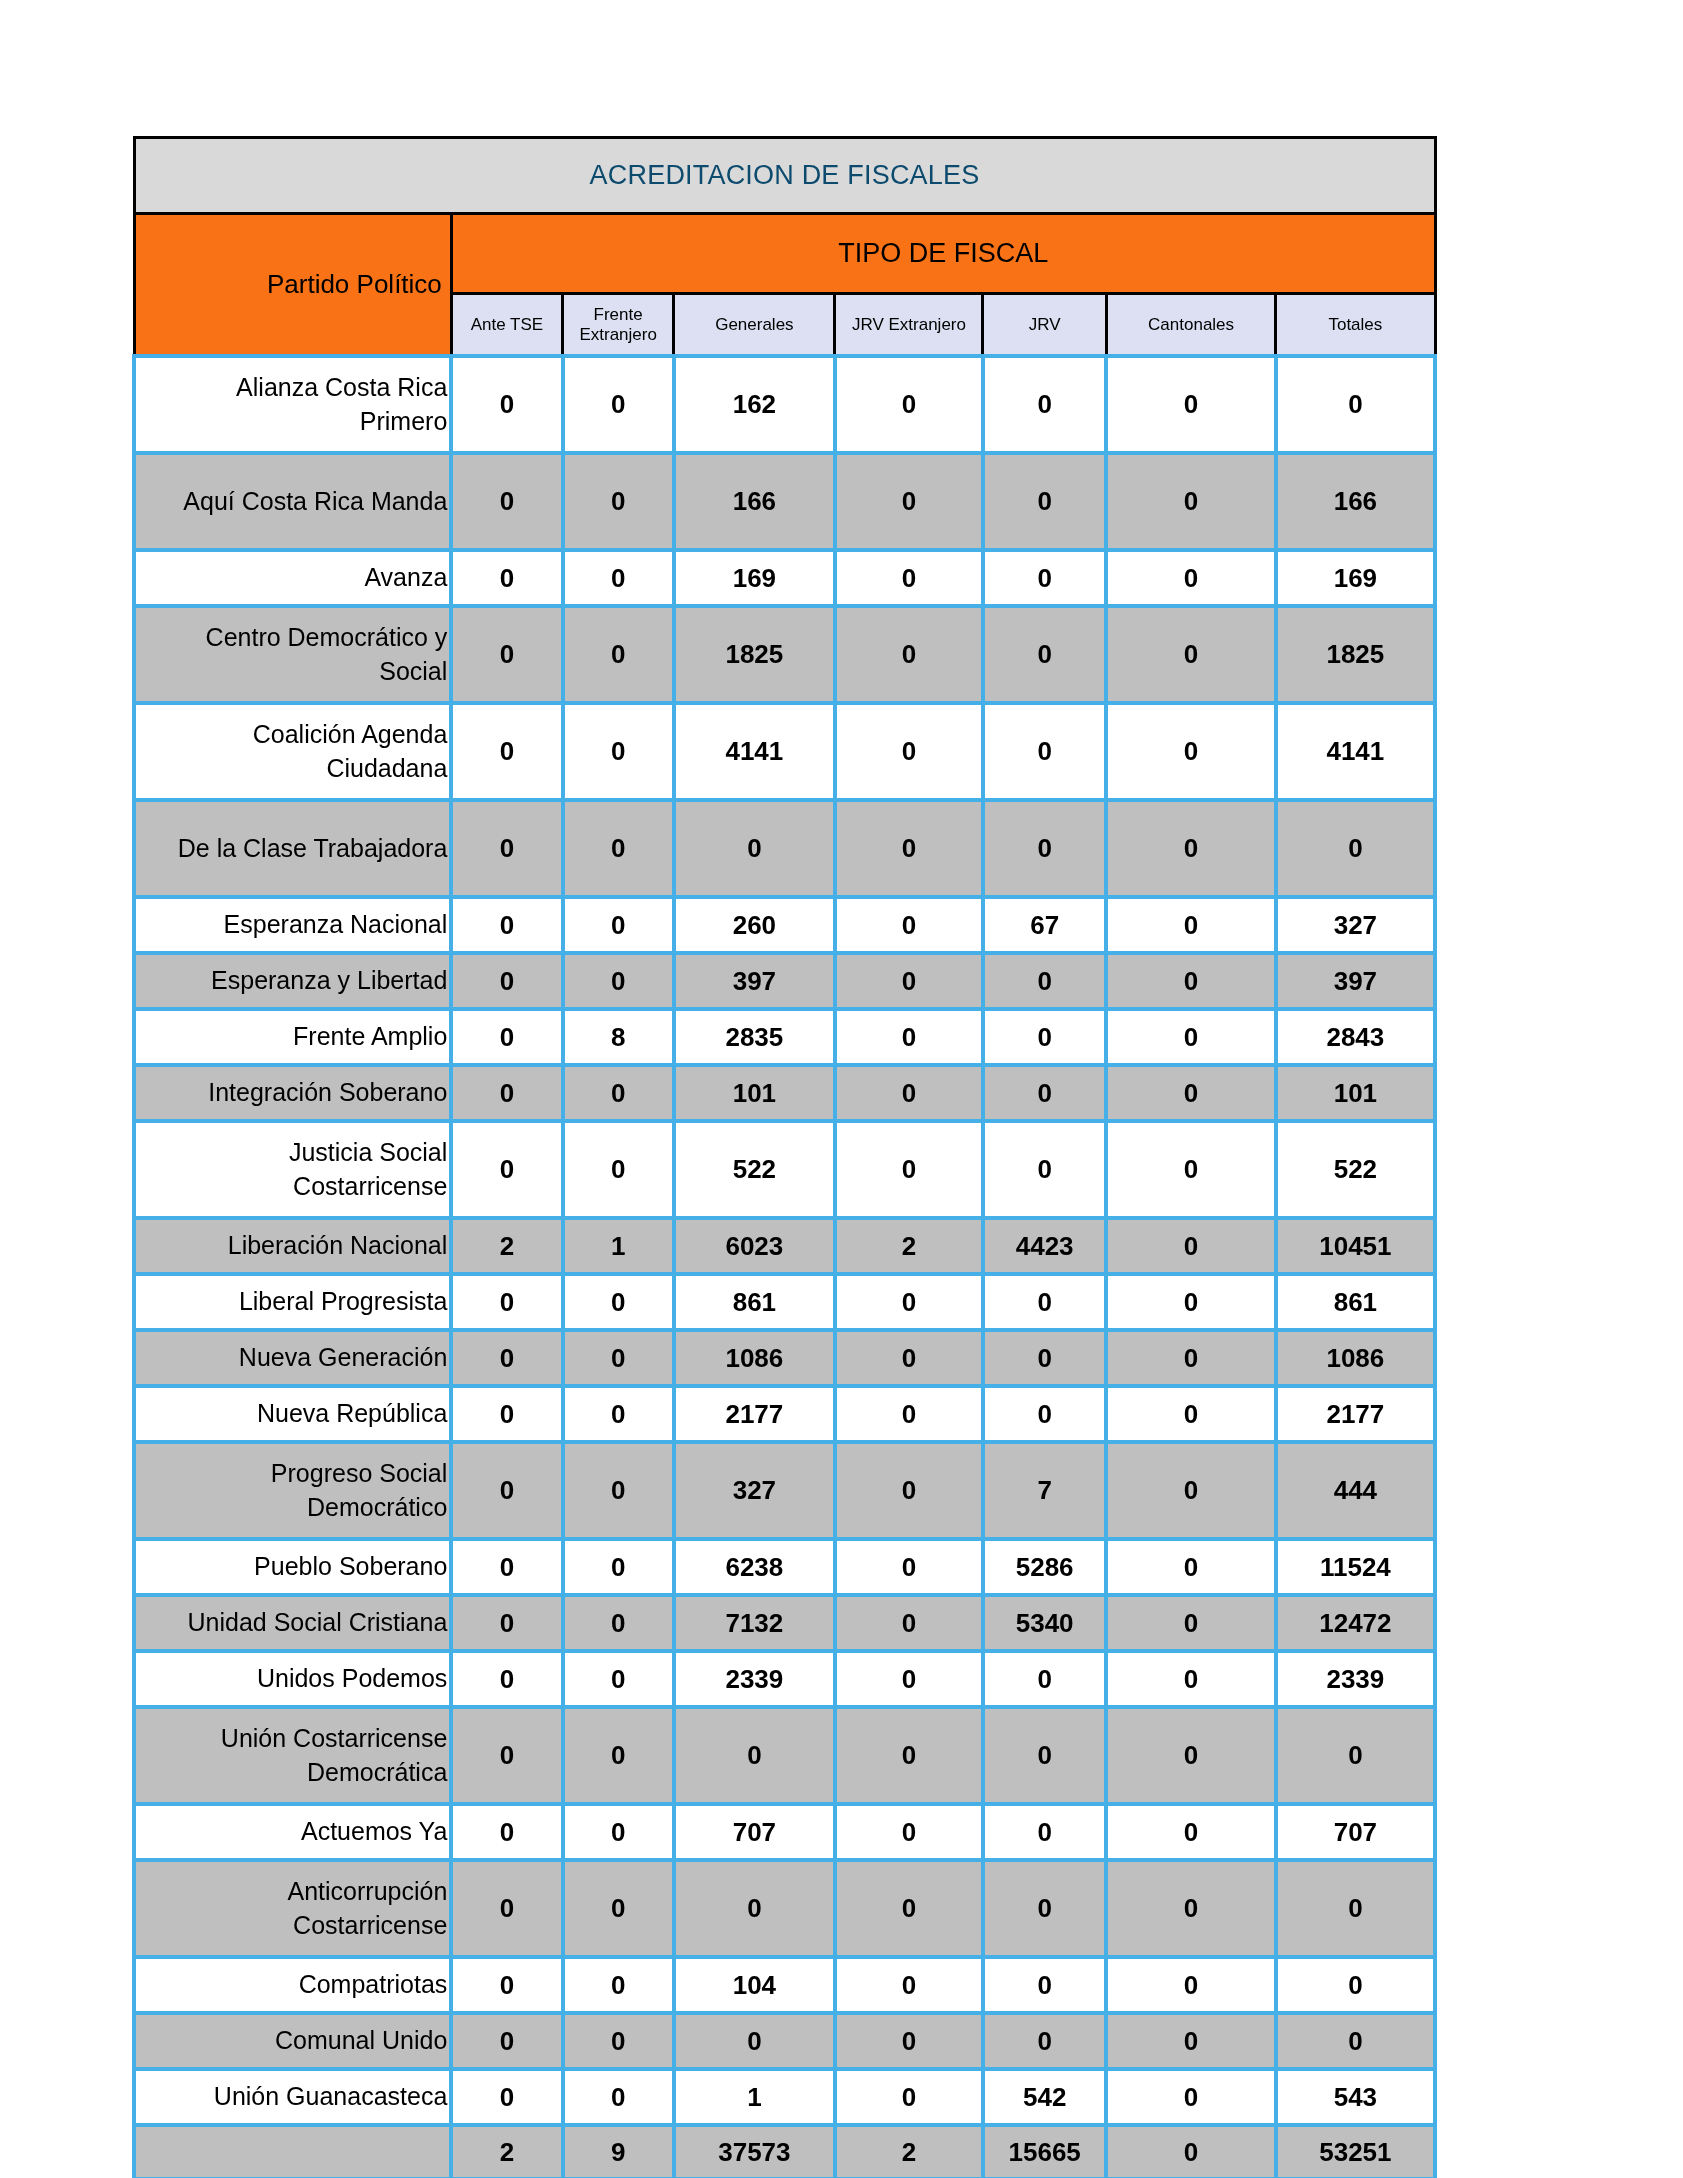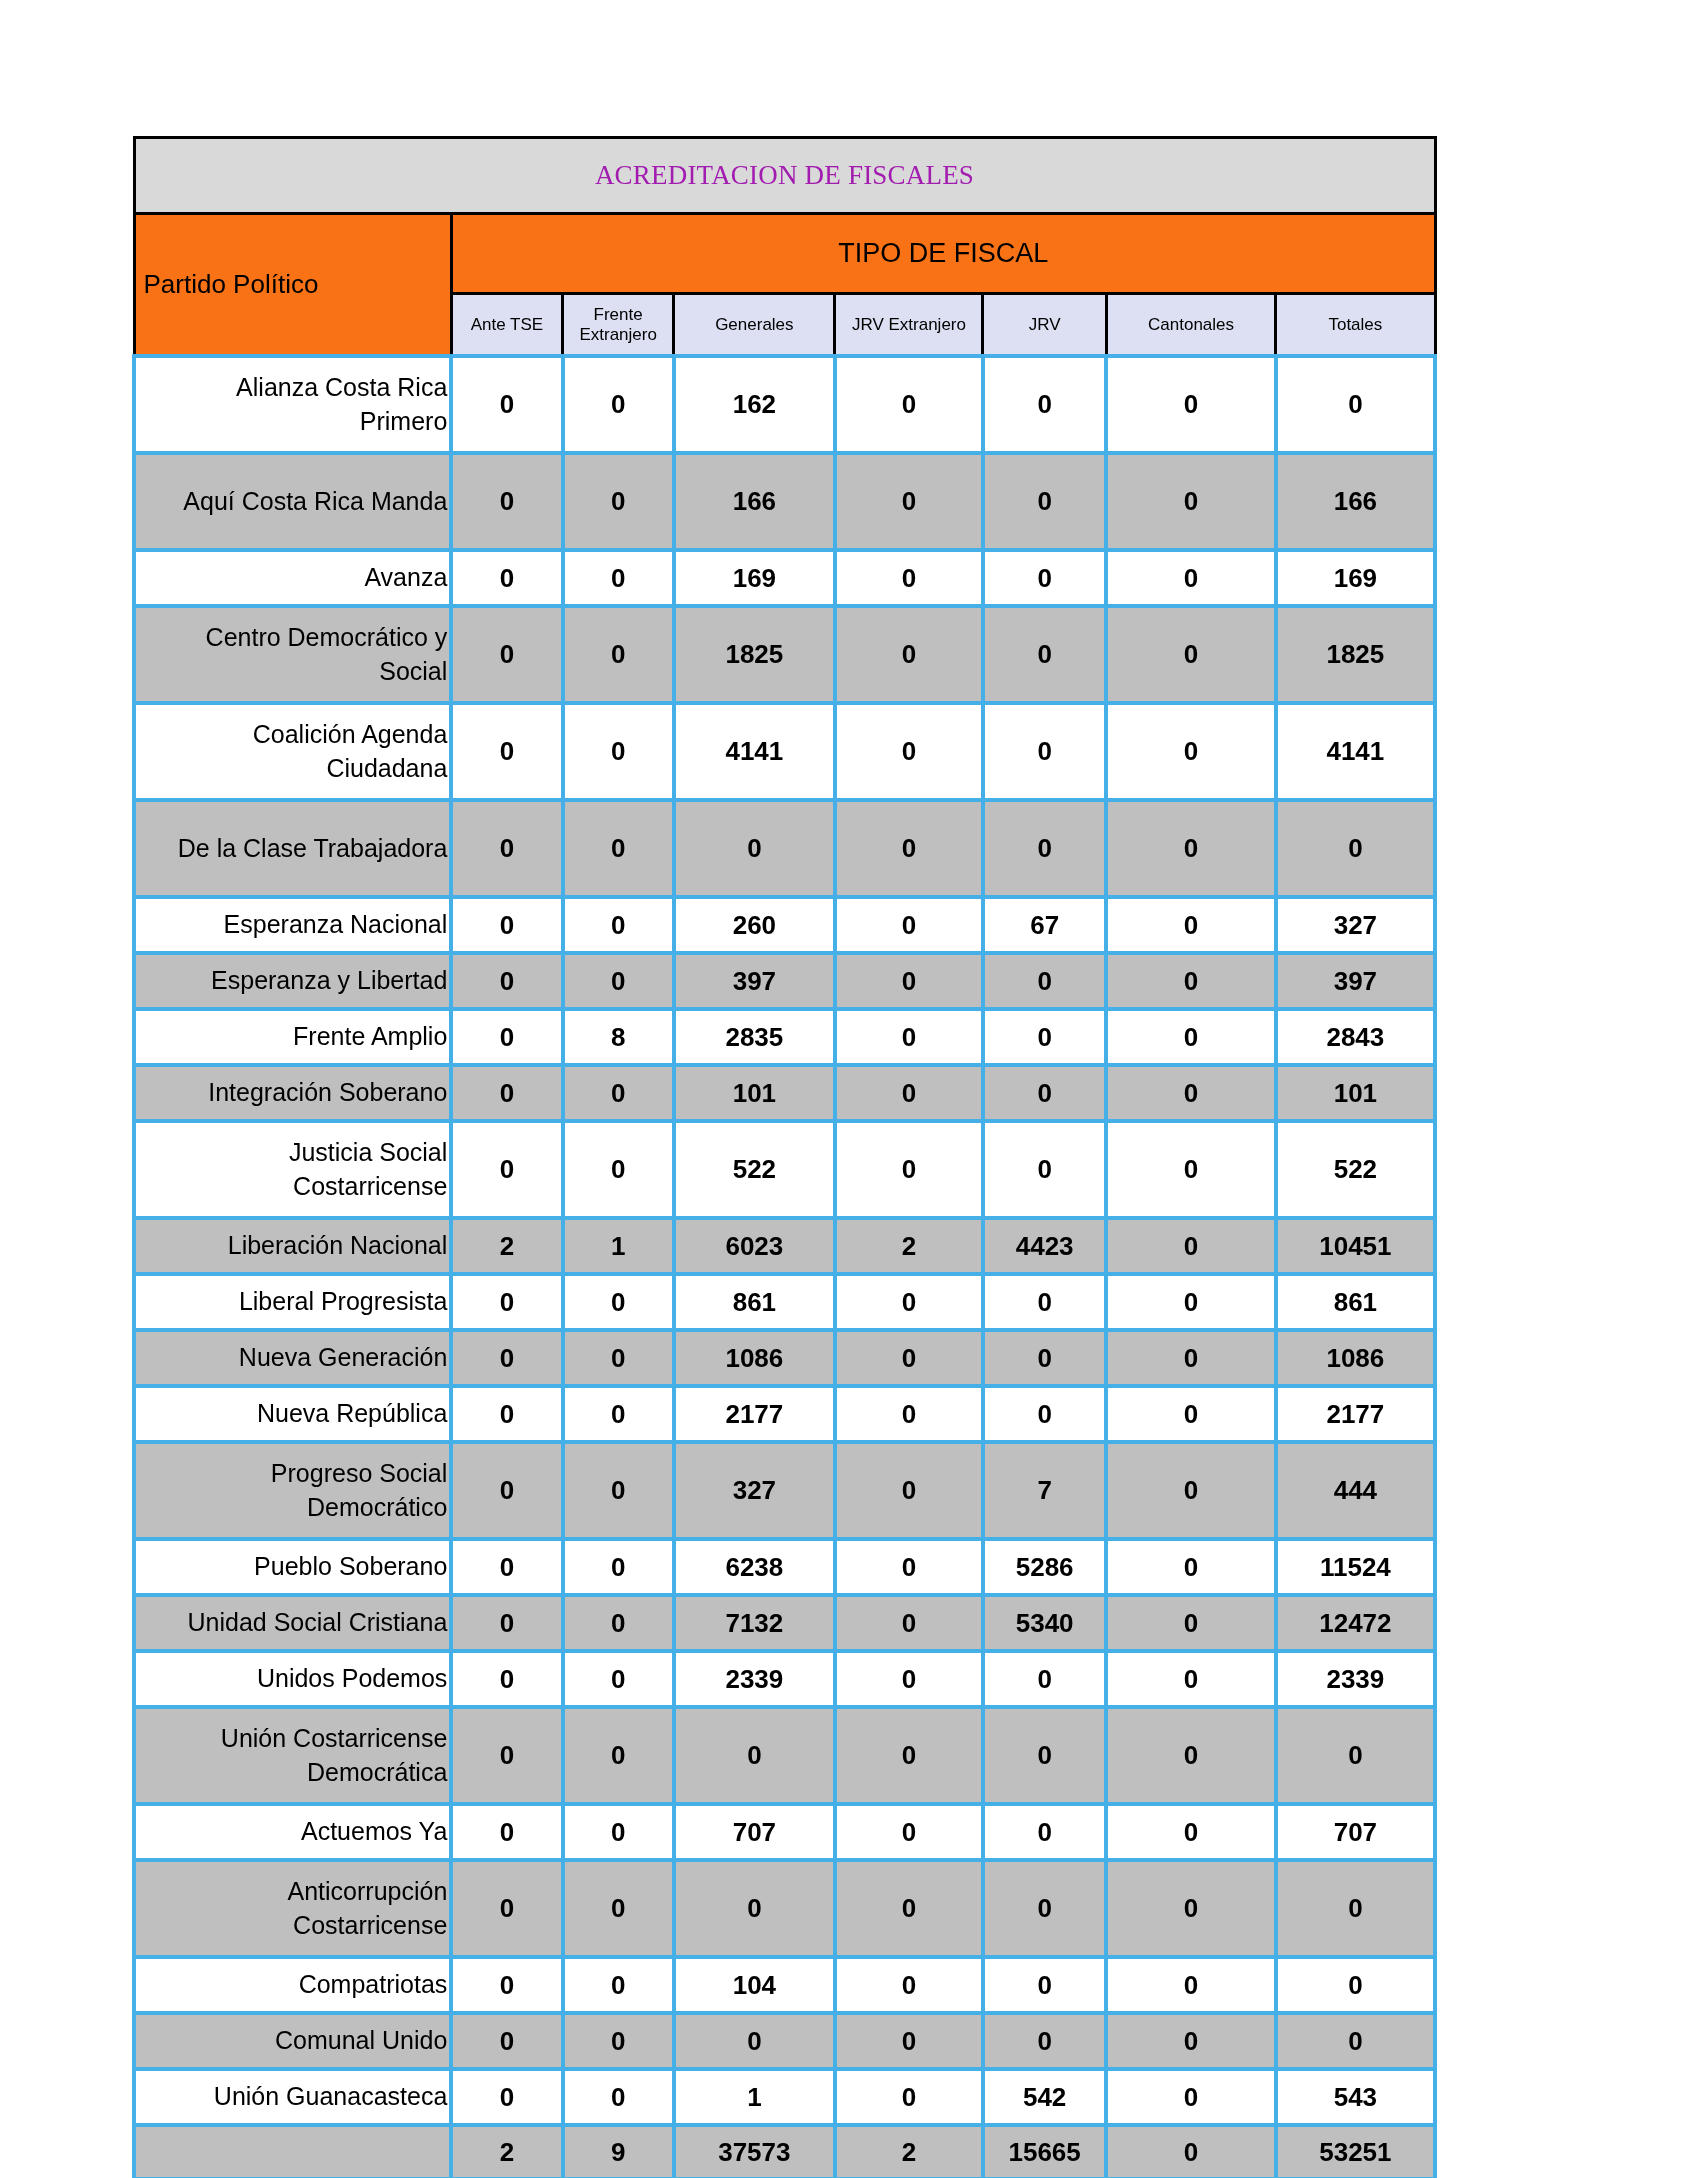--- a/index.html
+++ b/index.html
@@ -27,37 +27,36 @@
     width: 1305px;
   }
 
   
   .title-band td {
     background: #d9d9d9;
     border: 3px solid #000000;
     text-align: center;
     vertical-align: middle;
     font-size: 27px;
-    color: #a21caf;
+    color: #0c4a6e;
     height: 73px;
     padding: 0 8px;
     letter-spacing: 0.2px;
-    font-family: Liberation Serif, serif;
   }
 
   
   .hdr-main td {
     background: #f97316;
     border: 3px solid #000000;
     vertical-align: middle;
     color: #000000;
     padding: 0 8px;
   }
   .cell-partido {
-    text-align: left;
+    text-align: right;
     font-size: 26px;
     height: 139px;
   }
   .cell-tipo {
     text-align: center;
     font-size: 27px;
     height: 77px;
   }
   .hdr-sub td {
     background: #dce0f2;

